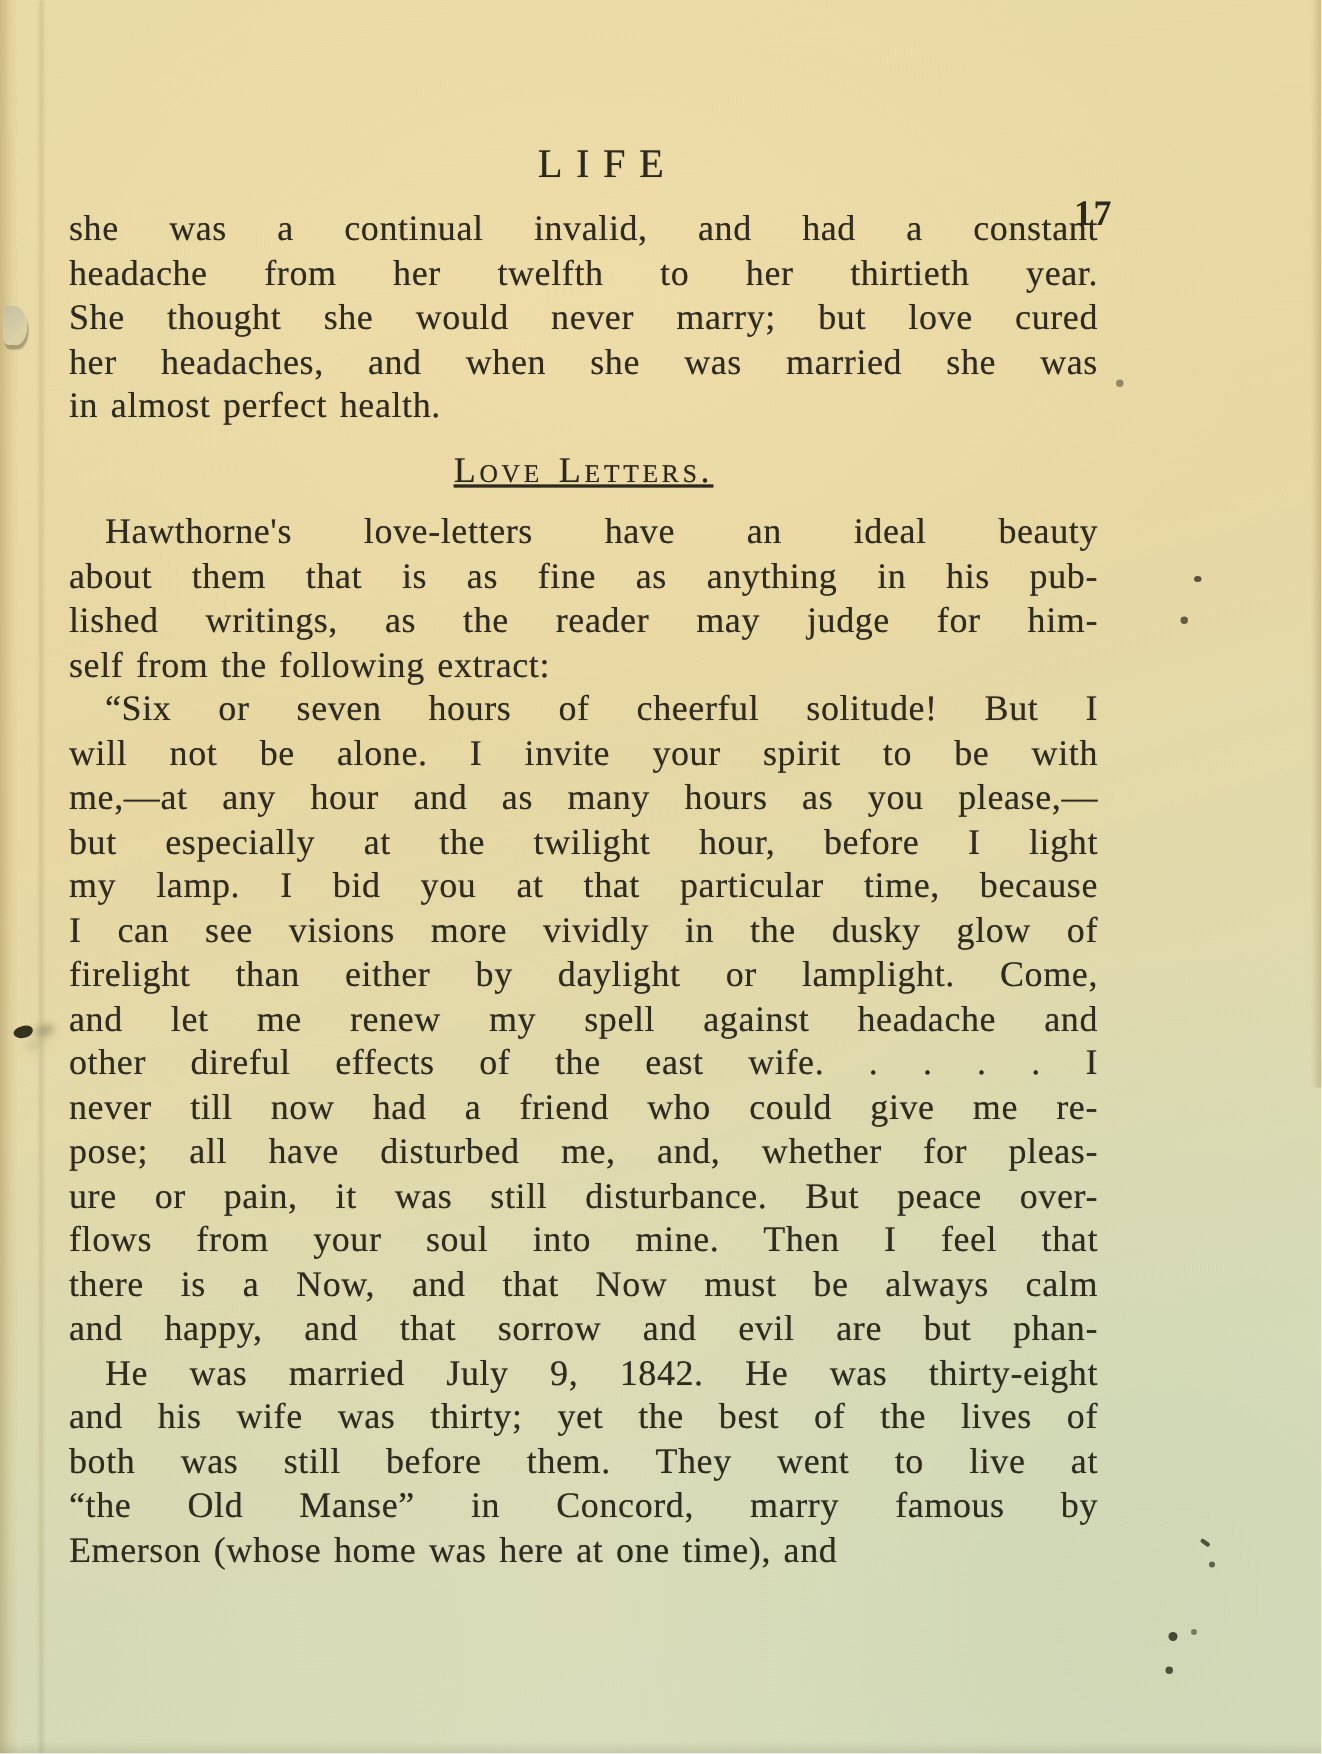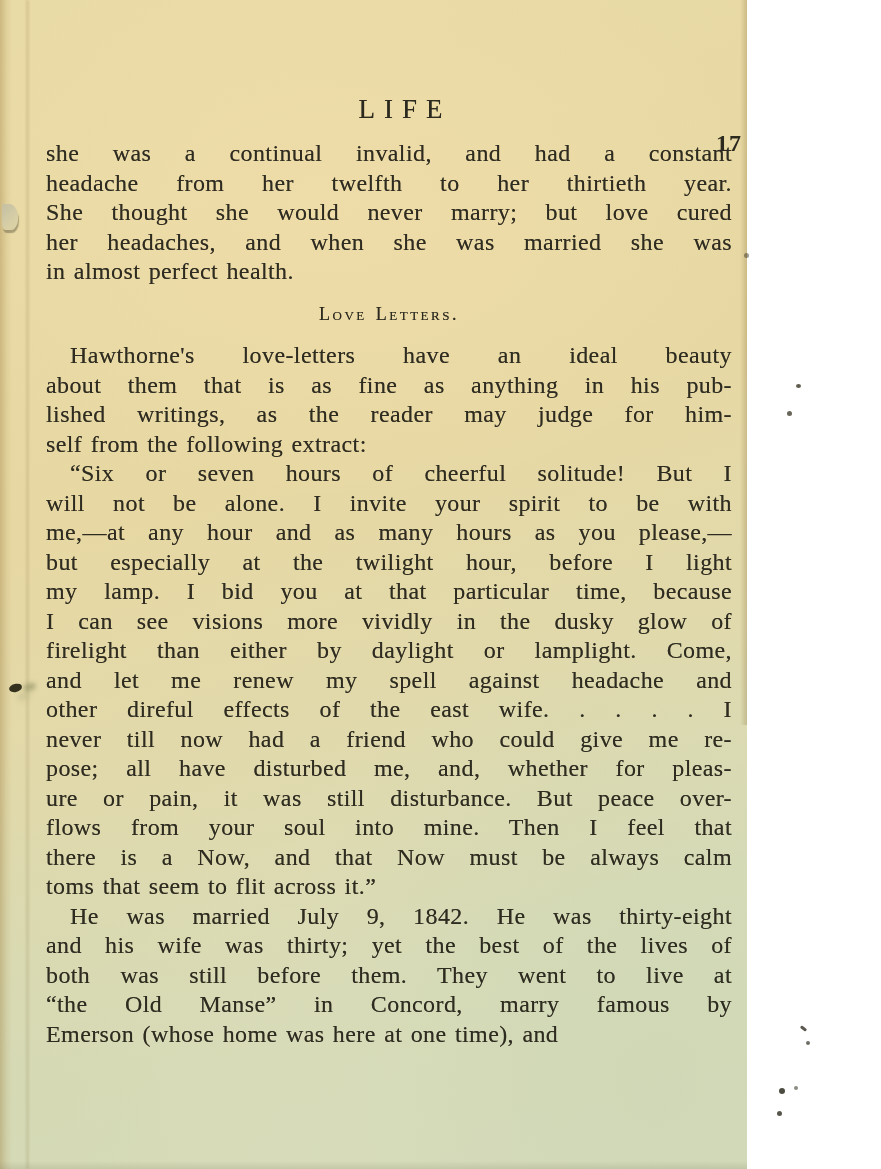--- a/index.html
+++ b/index.html
@@ -7,21 +7,21 @@
     padding: 0;
     width: 881px;
     height: 1169px;
     overflow: hidden;
     font-family: "Liberation Serif", "DejaVu Serif", serif;
   }
 
   
   .page {
     position: relative;
-    width: 747px;
+    width: 881px;
     height: 1169px;
     color: #2e2b20;
     background:
       radial-gradient(ellipse 620px 420px at 45% 18%, rgba(244,223,172,0.55), rgba(244,223,172,0) 70%),
       radial-gradient(ellipse 560px 650px at 88% 92%, rgba(196,211,176,0.45), rgba(196,211,176,0) 70%),
       radial-gradient(ellipse 500px 500px at 5% 95%, rgba(205,214,175,0.4), rgba(205,214,175,0) 70%),
       linear-gradient(163deg, #e9dba6 0%, #e7d8a3 40%, #e1d9ab 58%, #dadcb8 78%, #d8dcbd 100%);
   }
 
   
@@ -82,27 +82,28 @@
     display: block;
     text-align: justify;
     text-align-last: justify;
     white-space: normal;
   }
   .ln.last { text-align-last: left; }
   .ln.indent { text-indent: 24px; }
 
   .section-heading {
     margin: 13px 0 12px 0;
-    font-size: 18px;
+    font-size: 24px;
     font-weight: 400;
     font-variant: small-caps;
     letter-spacing: 2.5px;
     text-align: center;
     color: #2c2a1f;
     text-shadow: 0 0 0.5px rgba(44,42,31,0.6);
+    text-decoration: underline;
   }
 
   
   .speck { position: absolute; border-radius: 50%; }
   .notch-left {
     position: absolute; left: 2px; top: 204px; width: 16px; height: 26px;
     background: linear-gradient(135deg, #c4bfa4, #d9d0a6 70%);
     border-radius: 2px 70% 60% 30%;
     box-shadow: 1px 3px 1px rgba(90,85,60,0.45);
   }
@@ -164,21 +165,21 @@
       <span class="ln">my lamp. I bid you at that particular time, because</span>
       <span class="ln">I can see visions more vividly in the dusky glow of</span>
       <span class="ln">firelight than either by daylight or lamplight. Come,</span>
       <span class="ln">and let me renew my spell against headache and</span>
       <span class="ln">other direful effects of the east wife. . . . . I</span>
       <span class="ln">never till now had a friend who could give me re-</span>
       <span class="ln">pose; all have disturbed me, and, whether for pleas-</span>
       <span class="ln">ure or pain, it was still disturbance. But peace over-</span>
       <span class="ln">flows from your soul into mine. Then I feel that</span>
       <span class="ln">there is a Now, and that Now must be always calm</span>
-      <span class="ln last">toms that seem to flit across it.”</span>
+      <span class="ln">and happy, and that sorrow and evil are but phan-</span>
     </p>
 
     <p class="para">
       <span class="ln indent">He was married July 9, 1842. He was thirty-eight</span>
       <span class="ln">and his wife was thirty; yet the best of the lives of</span>
       <span class="ln">both was still before them. They went to live at</span>
       <span class="ln">“the Old Manse” in Concord, marry famous by</span>
       <span class="ln last">Emerson (whose home was here at one time), and</span>
     </p>
 

